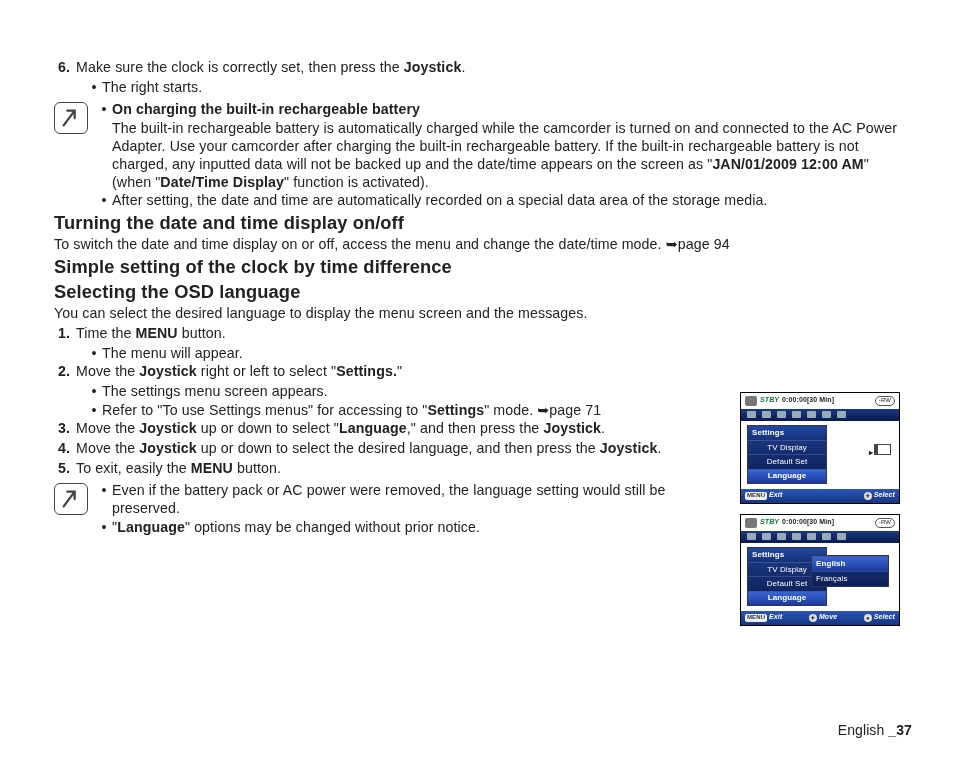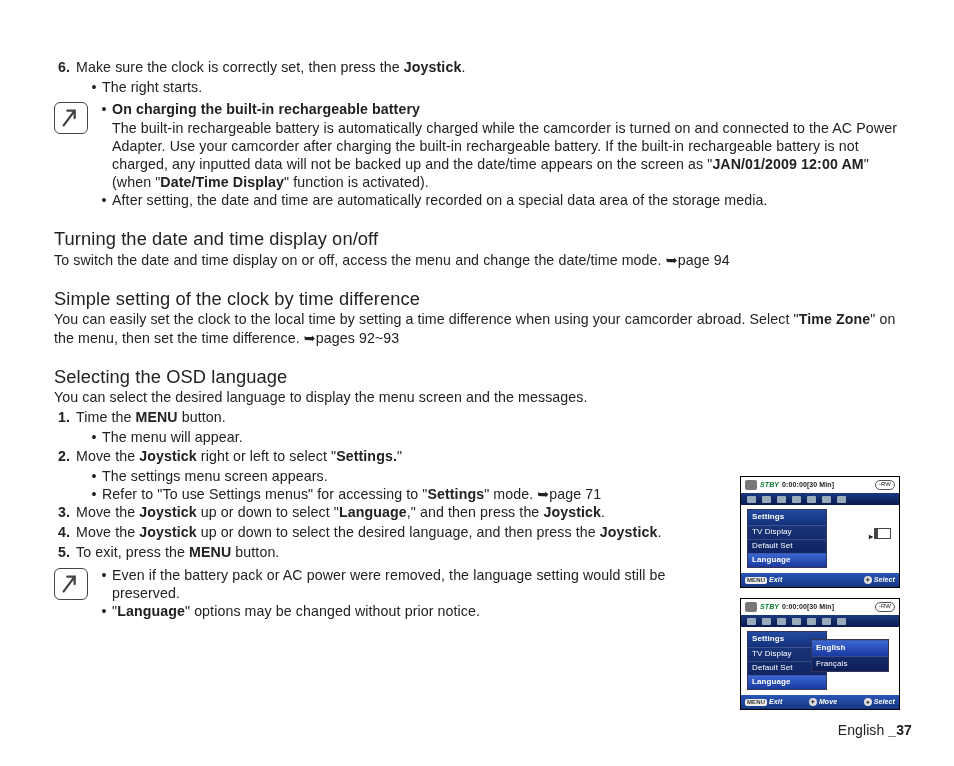--- a/index.html
+++ b/index.html
@@ -12,35 +12,35 @@
   .step .txt { flex: 1; }
   .bullet { display: flex; padding-left: 32px; }
   .bullet .dot { flex: 0 0 16px; text-align: center; }
   .bullet .txt { flex: 1; }
   .note-row { display: flex; margin-top: 4px; align-items: flex-start; }
   .note-icon { width: 34px; height: 32px; flex: 0 0 34px; border: 1.5px solid #444; border-radius: 6px; display: flex; align-items: center; justify-content: center; margin-right: 8px; margin-top: 2px; }
   .note-bullets { flex: 1; }
   .note-bullets .nb { display: flex; }
   .note-bullets .nb .dot { flex: 0 0 16px; text-align: center; }
   .note-bullets .nb .txt { flex: 1; }
-  h2.section { font-size: 18.3px; font-weight: normal; margin-top: 18px; margin-bottom: 0px; }
+  h2.section { font-size: 18.3px; font-weight: bold; margin-top: 2px; margin-bottom: 0px; }
   .col-wrap { display: flex; }
   .col-main { flex: 1; padding-right: 12px; }
   .col-figs { flex: 0 0 164px; padding-top: 70px; }
   .fig { width: 160px; height: 112px; border: 1.5px solid #000; margin-bottom: 10px; background: #fff; position: relative; overflow: hidden; }
   .fig .topbar { height: 16px; display: flex; align-items: center; padding: 0 4px; gap: 3px; font-size: 7px; }
   .fig .stby { color: #0b7d2f; font-weight: bold; font-style: italic; }
   .fig .time { font-weight: bold; }
   .fig .rw { border: 1px solid #555; border-radius: 7px; font-size: 6px; padding: 0 3px; margin-left: auto; }
   .fig .ico { width: 12px; height: 10px; background: #777; border-radius: 2px; }
   .fig .iconrow { height: 12px; background: linear-gradient(#1a3a80,#0a1a50); display: flex; gap: 6px; padding: 0 6px; align-items: center; }
   .fig .iconrow span { width: 9px; height: 7px; background: #9ab; border-radius: 1px; }
   .fig .menu { position: absolute; left: 6px; top: 32px; width: 80px; border: 1px solid #335; background: linear-gradient(#1d3d88,#0c1c55); font-size: 8px; color: #fff; }
   .fig .menu .hdr { background: linear-gradient(#224aa0,#14307a); padding: 2px 4px; font-weight: bold; }
-  .fig .menu .item { padding: 1.5px 4px; border-top: 1px solid rgba(255,255,255,0.15); }
+  .fig .menu .item { padding: 1.5px 4px; border-top: 1px solid rgba(255,255,255,0.15); text-align: center; }
   .fig .menu .item.sel { background: linear-gradient(#3a66d0,#1a3aa0); font-weight: bold; }
   .fig .sub { position: absolute; left: 70px; top: 40px; width: 78px; border: 1px solid #335; background: linear-gradient(#1d3d88,#0c1c55); font-size: 8px; color: #fff; }
   .fig .sub .sitem { padding: 2px 4px; border-top: 1px solid rgba(255,255,255,0.15); }
   .fig .sub .sitem.sel { background: linear-gradient(#3a66d0,#1a3aa0); font-weight: bold; }
   .fig .sideico { position: absolute; right: 6px; top: 48px; width: 24px; height: 18px; }
   .fig .sideico .box { width: 14px; height: 11px; border: 1px solid #444; display: inline-block; }
   .fig .sideico .bar { width: 3px; height: 11px; background: #444; display: inline-block; margin-left: 1px; }
   .fig .bot { position: absolute; bottom: 0; left: 0; right: 0; height: 14px; background: linear-gradient(#2a56b8,#153580); display: flex; align-items: center; justify-content: space-between; padding: 0 4px; font-size: 7px; color: #fff; font-weight: bold; font-style: italic; }
   .fig .bot .btn { background: #eee; color: #333; border-radius: 2px; padding: 0 2px; font-style: normal; display: inline-block; margin-right: 2px; font-size: 6px; font-weight: bold; }
   .fig .bot .circ { display: inline-block; width: 8px; height: 8px; border-radius: 50%; background: #ddd; color: #333; text-align: center; line-height: 8px; font-style: normal; margin-right: 2px; vertical-align: middle; font-size: 6px; }
@@ -81,23 +81,20 @@
         <div class="dot">•</div>
         <div class="txt">After setting, the date and time are automatically recorded on a special data area of the storage media.</div>
       </div>
     </div>
   </div>
 
   <h2 class="section">Turning the date and time display on/off</h2>
   <div>To switch the date and time display on or off, access the menu and change the date/time mode. ➥page 94</div>
 
   <h2 class="section">Simple setting of the clock by time difference</h2>
-  <div>
-    <span>You can easily set the clock to the local time by setting a time difference when using your camcorder abroad. Select "</span><span class="bold">Time Zone</span><span>" on the menu, then set the time difference. ➥pages 92~93</span>
-  </div>
 
   <h2 class="section">Selecting the OSD language</h2>
   <div>You can select the desired language to display the menu screen and the messages.</div>
 
   <div class="col-wrap">
     <div class="col-main">
 
       <div class="step" style="margin-top:2px">
         <div class="num">1.</div>
         <div class="txt"><span>Time the </span><span class="bold">MENU</span><span> button.</span></div>
@@ -125,21 +122,21 @@
         <div class="txt"><span>Move the </span><span class="bold">Joystick</span><span> up or down to select "</span><span class="bold">Language</span><span>," and then press the </span><span class="bold">Joystick</span><span>.</span></div>
       </div>
 
       <div class="step">
         <div class="num">4.</div>
         <div class="txt"><span>Move the </span><span class="bold">Joystick</span><span> up or down to select the desired language, and then press the </span><span class="bold">Joystick</span><span>.</span></div>
       </div>
 
       <div class="step">
         <div class="num">5.</div>
-        <div class="txt"><span>To exit, press the </span><span class="bold">MENU</span><span> button.</span></div>
+        <div class="txt"><span>To exit, easily the </span><span class="bold">MENU</span><span> button.</span></div>
       </div>
 
       <div class="note-row">
         <div class="note-icon">
           <svg width="22" height="22" viewBox="0 0 24 24">
               <path d="M4 20 L16 4 M8 4 L16 4 L16 12" stroke="#444" stroke-width="2.5" fill="none" stroke-linecap="round"></path>
             </svg>
         </div>
         <div class="note-bullets">
           <div class="nb">

